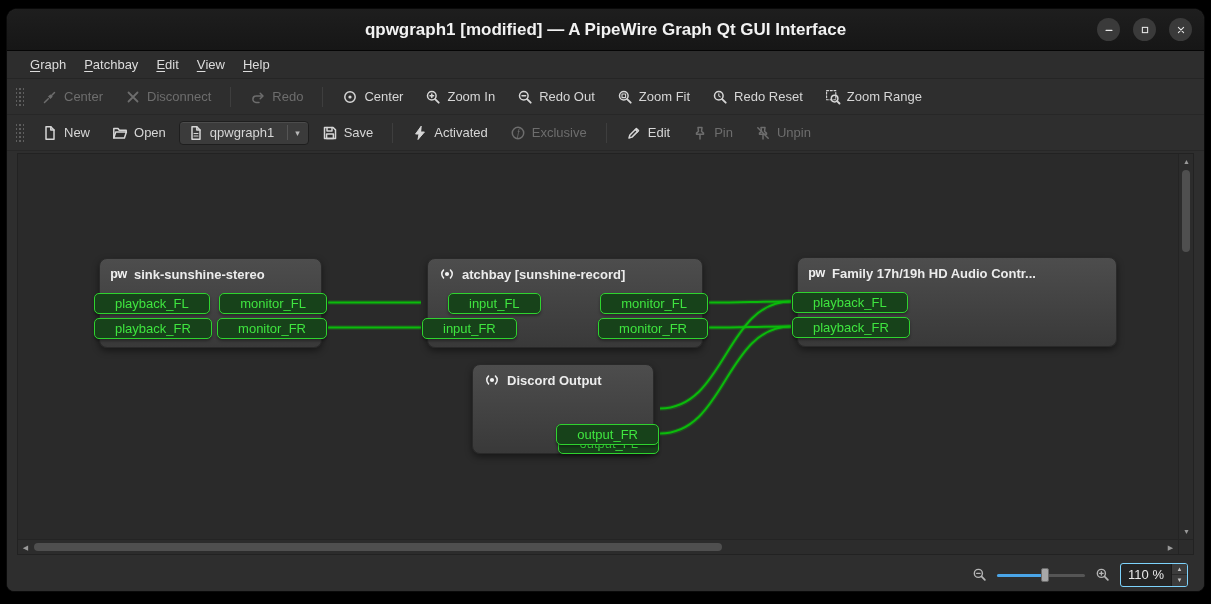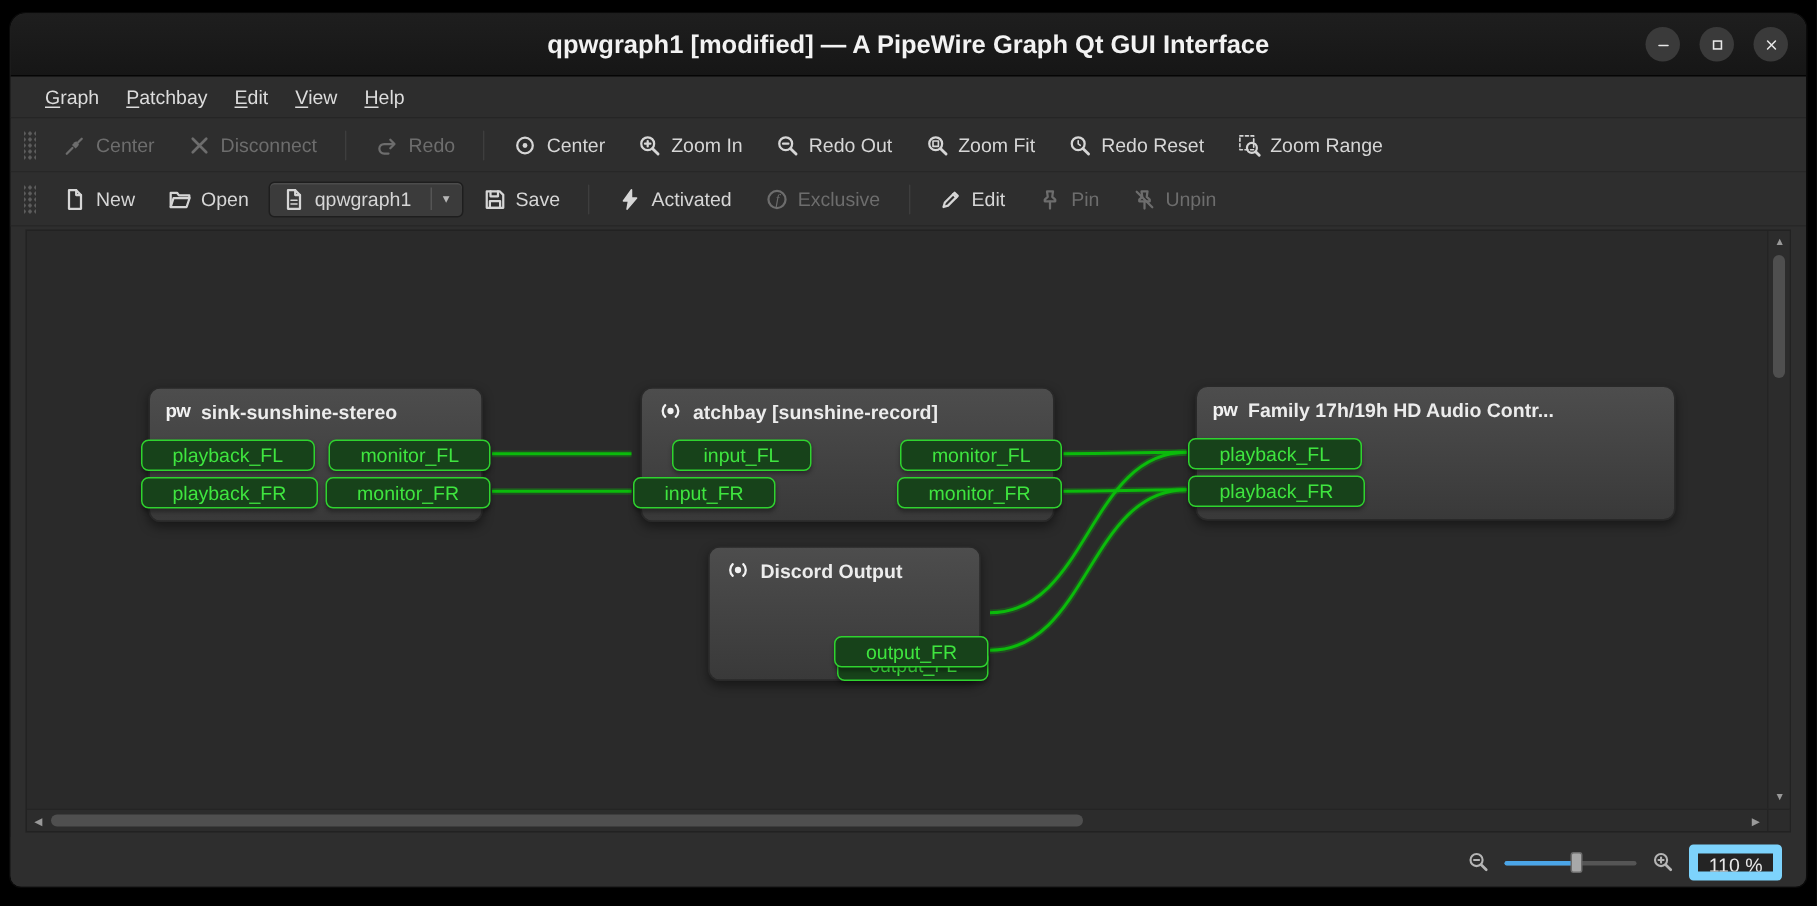--- a/index.html
+++ b/index.html
@@ -57,21 +57,21 @@
   .sarrow{position:absolute;width:15px;height:15px;display:flex;align-items:center;justify-content:center;color:#999;font-size:7px;}
   .sarrow.up{top:0;left:0;} .sarrow.down{bottom:0;left:0;} .sarrow.left{left:0;top:0;} .sarrow.right{right:0;top:0;}
   
   .statusbar{height:33px;flex:none;display:flex;align-items:center;justify-content:flex-end;gap:10px;padding:0 16px;background:#2e2e2e;}
   .sb-icon{width:15px;height:15px;display:inline-flex;color:#b5b5b5;}
   .sb-icon svg{width:100%;height:100%;}
   .slider{position:relative;width:88px;height:16px;}
   .slider-groove{position:absolute;left:0;right:0;top:7px;height:3px;background:#555;border-radius:2px;}
   .slider-fill{position:absolute;left:0;top:7px;height:3px;background:var(--accent);border-radius:2px;}
   .slider-handle{position:absolute;top:1px;width:8px;height:14px;background:#a8a8a8;border:1px solid #6b6b6b;border-radius:2px;}
-  .spinbox{display:flex;align-items:stretch;height:24px;background:#242424;border:6px solid #7dd3fc;border-radius:3px;overflow:hidden;flex-direction:column;}
+  .spinbox{display:flex;align-items:stretch;height:24px;background:#242424;border:1px solid #7dd3fc;border-radius:3px;overflow:hidden;}
   .spin-value{display:flex;align-items:center;padding:0 7px;color:#e8e8e8;}
   .spin-btns{display:flex;flex-direction:column;width:16px;border-left:1px solid #1b1b1b;}
   .spin-btns button{flex:1;border:none;padding:0;margin:0;background:#3c3c3c;color:#c4c4c4;font-size:6px;line-height:1;cursor:pointer;}
   .spin-btns button + button{border-top:1px solid #2a2a2a;}
 </style>
 </head>
 <body>
 
 <div class="window">
 

